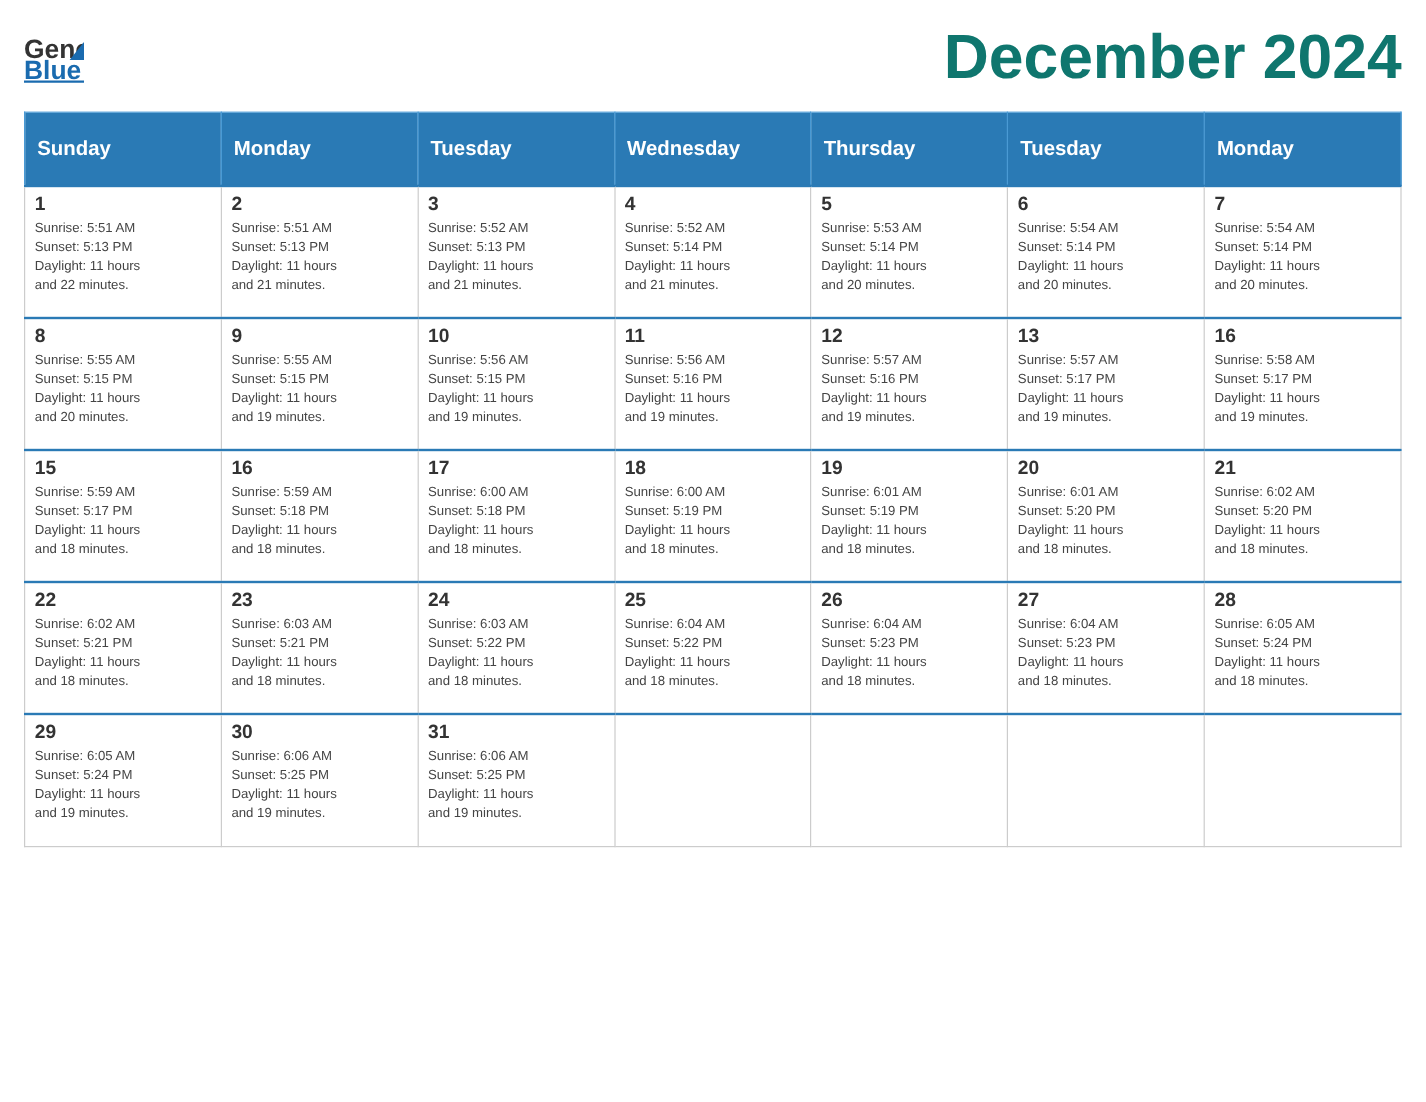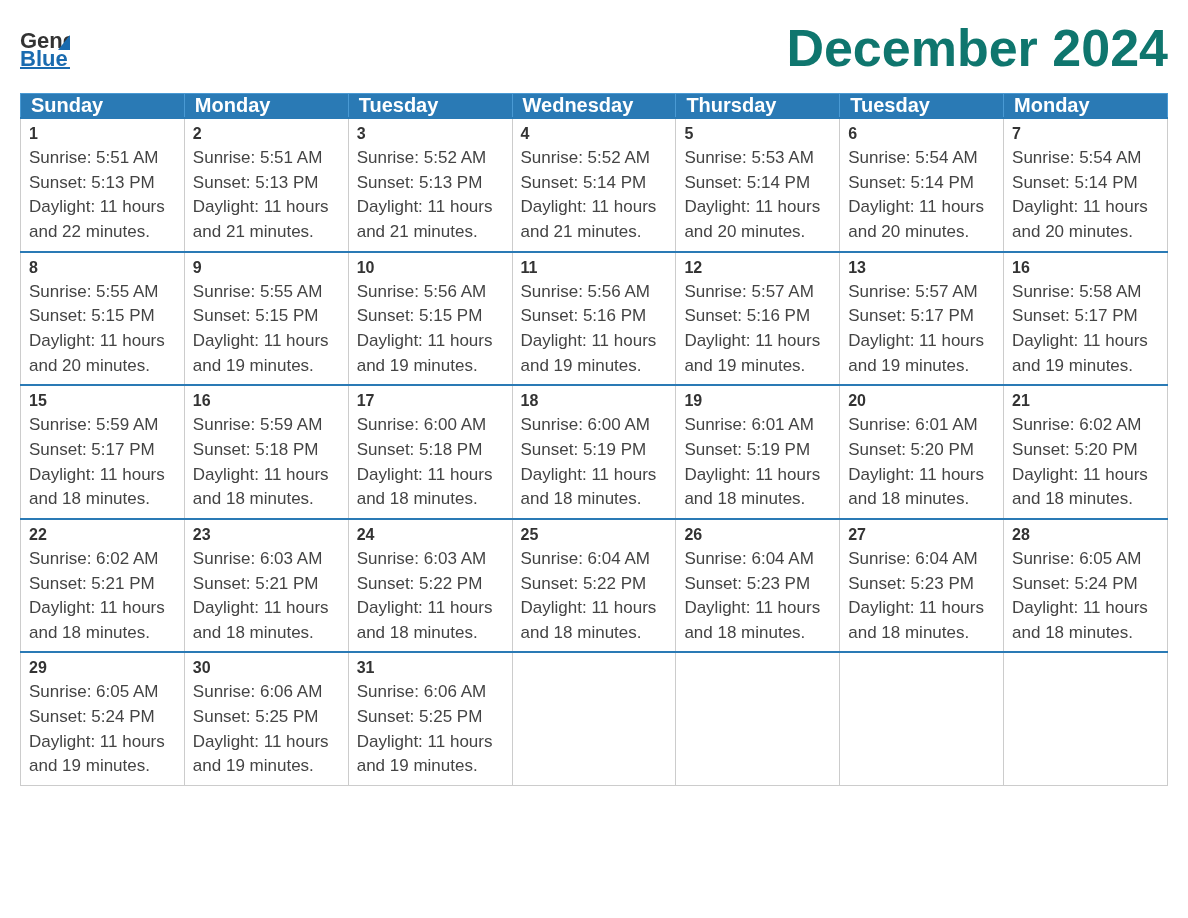--- a/index.html
+++ b/index.html
@@ -36,23 +36,23 @@
       margin-top: 4px;
     }
     .calendar-table {
       width: 100%;
       border-collapse: collapse;
       table-layout: fixed;
     }
     .calendar-table th {
       background: #2a7ab5;
       color: white;
-      padding: 0 10px;
+      padding: 20px 10px;
       text-align: left;
-      font-size: 20px;
+      font-size: 17px;
       font-weight: 600;
       border: 1px solid #4a9ad4;
     }
     .calendar-table td {
       border: 1px solid #ccc;
       vertical-align: top;
       padding: 6px 8px;
       height: 110px;
       background: #ffffff;
     }
@@ -63,21 +63,21 @@
       border-top: 2px solid #2a7ab5;
     }
     .day-number {
       font-size: 16px;
       font-weight: bold;
       color: #333;
       display: block;
       margin-bottom: 3px;
     }
     .day-info {
-      font-size: 17px;
+      font-size: 11px;
       color: #444;
       line-height: 1.45;
     }
     .empty-cell {
       background: #f9f9f9;
     }
     .logo-container {
       display: flex;
       align-items: center;
       gap: 4px;

